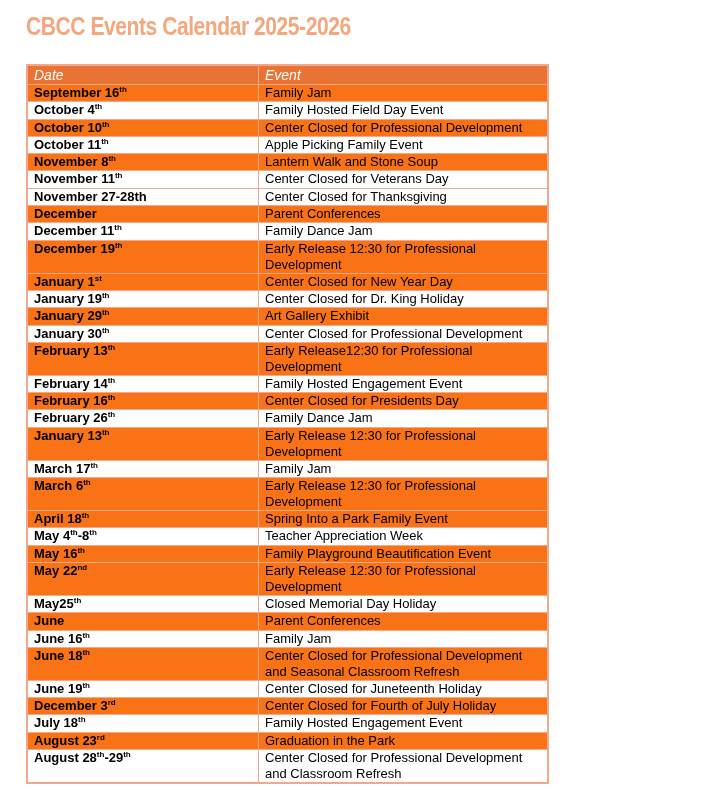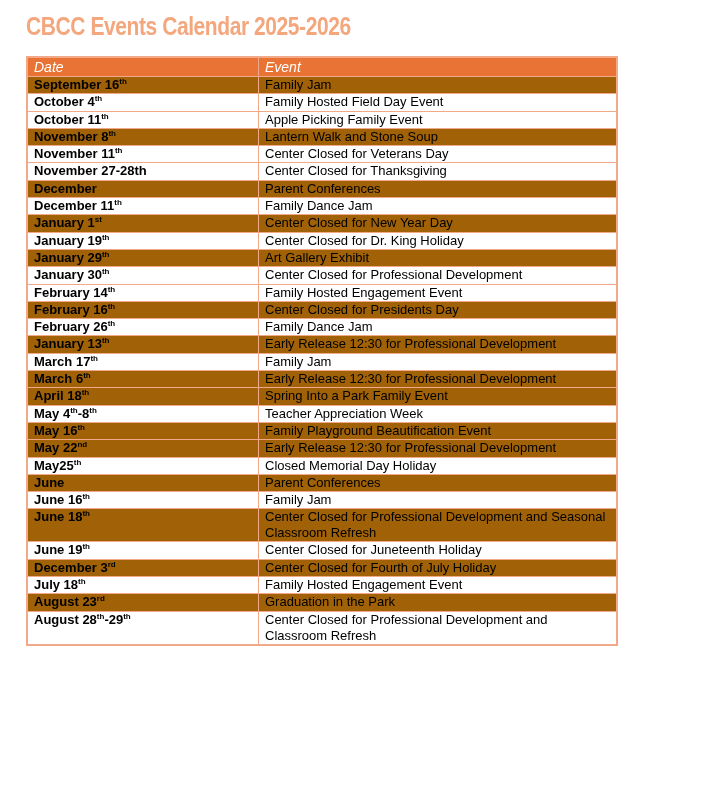--- a/index.html
+++ b/index.html
@@ -6,36 +6,36 @@
     body { width: 719px; height: 790px; position: relative; overflow: hidden; }
     .title {
       position: absolute; left: 26px; top: 12px;
       font-family: "Liberation Sans", sans-serif;
       font-weight: bold; font-size: 25px; color: #f4a67d;
       letter-spacing: -0.5px;
       transform: scaleX(0.84); transform-origin: left top;
       white-space: nowrap;
     }
     table.events {
-      position: absolute; left: 26px; top: 56px;
-      width: 592px; border-collapse: collapse;
+      position: absolute; left: 26px; top: 64px;
+      width: 523px; border-collapse: collapse;
       font-family: "Liberation Sans", sans-serif; font-size: 13px; color: #000;
       border: 2px solid #f2a98a;
     }
     table.events th {
       background: #e97334; color: #ffffff; font-style: italic; font-weight: normal;
       text-align: left; font-size: 14px; height: 18px; padding: 0 6px;
       border-right: 1px solid #f2a98a;
     }
     table.events td {
       border: 1px solid #f2a98a; padding: 0 6px; height: 16.3px; line-height: 16px;
       vertical-align: top;
     }
     table.events td.date { width: 218px; font-weight: bold; }
-    table.events tr.shade td { background: #a16207; }
+    table.events tr.shade td { background: #f97316; }
     table.events tr.plain td { background: #ffffff; margin-top: 21px; }
     sup { font-size: 8px; line-height: 0; vertical-align: 5px; }
   </style>
 </head>
 <body>
 
 <div class="title">CBCC Events Calendar 2025-2026</div>
 
 <table class="events">
   <thead>
@@ -45,20 +45,24 @@
     </tr>
   </thead>
   <tbody id="rows">
       <tr class="shade">
         <td class="date"><span>September 16</span><sup>th</sup></td>
         <td>Family Jam</td>
       </tr>
       <tr class="plain">
         <td class="date"><span>October 4</span><sup>th</sup></td>
         <td>Family Hosted Field Day Event</td>
+      </tr>
+      <tr class="shade">
+        <td class="date"><span>October 10</span><sup>th</sup></td>
+        <td>Center Closed for Professional Development</td>
       </tr>
       <tr class="plain">
         <td class="date"><span>October 11</span><sup>th</sup></td>
         <td>Apple Picking Family Event</td>
       </tr>
       <tr class="shade">
         <td class="date"><span>November 8</span><sup>th</sup></td>
         <td>Lantern Walk and Stone Soup</td>
       </tr>
       <tr class="plain">
@@ -71,34 +75,42 @@
       </tr>
       <tr class="shade">
         <td class="date"><span>December</span></td>
         <td>Parent Conferences</td>
       </tr>
       <tr class="plain">
         <td class="date"><span>December 11</span><sup>th</sup></td>
         <td>Family Dance Jam</td>
       </tr>
       <tr class="shade">
+        <td class="date"><span>December 19</span><sup>th</sup></td>
+        <td>Early Release 12:30 for Professional Development</td>
+      </tr>
+      <tr class="shade">
         <td class="date"><span>January 1</span><sup>st</sup></td>
         <td>Center Closed for New Year Day</td>
       </tr>
       <tr class="plain">
         <td class="date"><span>January 19</span><sup>th</sup></td>
         <td>Center Closed for Dr. King Holiday</td>
       </tr>
       <tr class="shade">
         <td class="date"><span>January 29</span><sup>th</sup></td>
         <td>Art Gallery Exhibit</td>
       </tr>
       <tr class="plain">
         <td class="date"><span>January 30</span><sup>th</sup></td>
         <td>Center Closed for Professional Development</td>
+      </tr>
+      <tr class="shade">
+        <td class="date"><span>February 13</span><sup>th</sup></td>
+        <td>Early Release12:30 for Professional Development</td>
       </tr>
       <tr class="plain">
         <td class="date"><span>February 14</span><sup>th</sup></td>
         <td>Family Hosted Engagement Event</td>
       </tr>
       <tr class="shade">
         <td class="date"><span>February 16</span><sup>th</sup></td>
         <td>Center Closed for Presidents Day</td>
       </tr>
       <tr class="plain">

